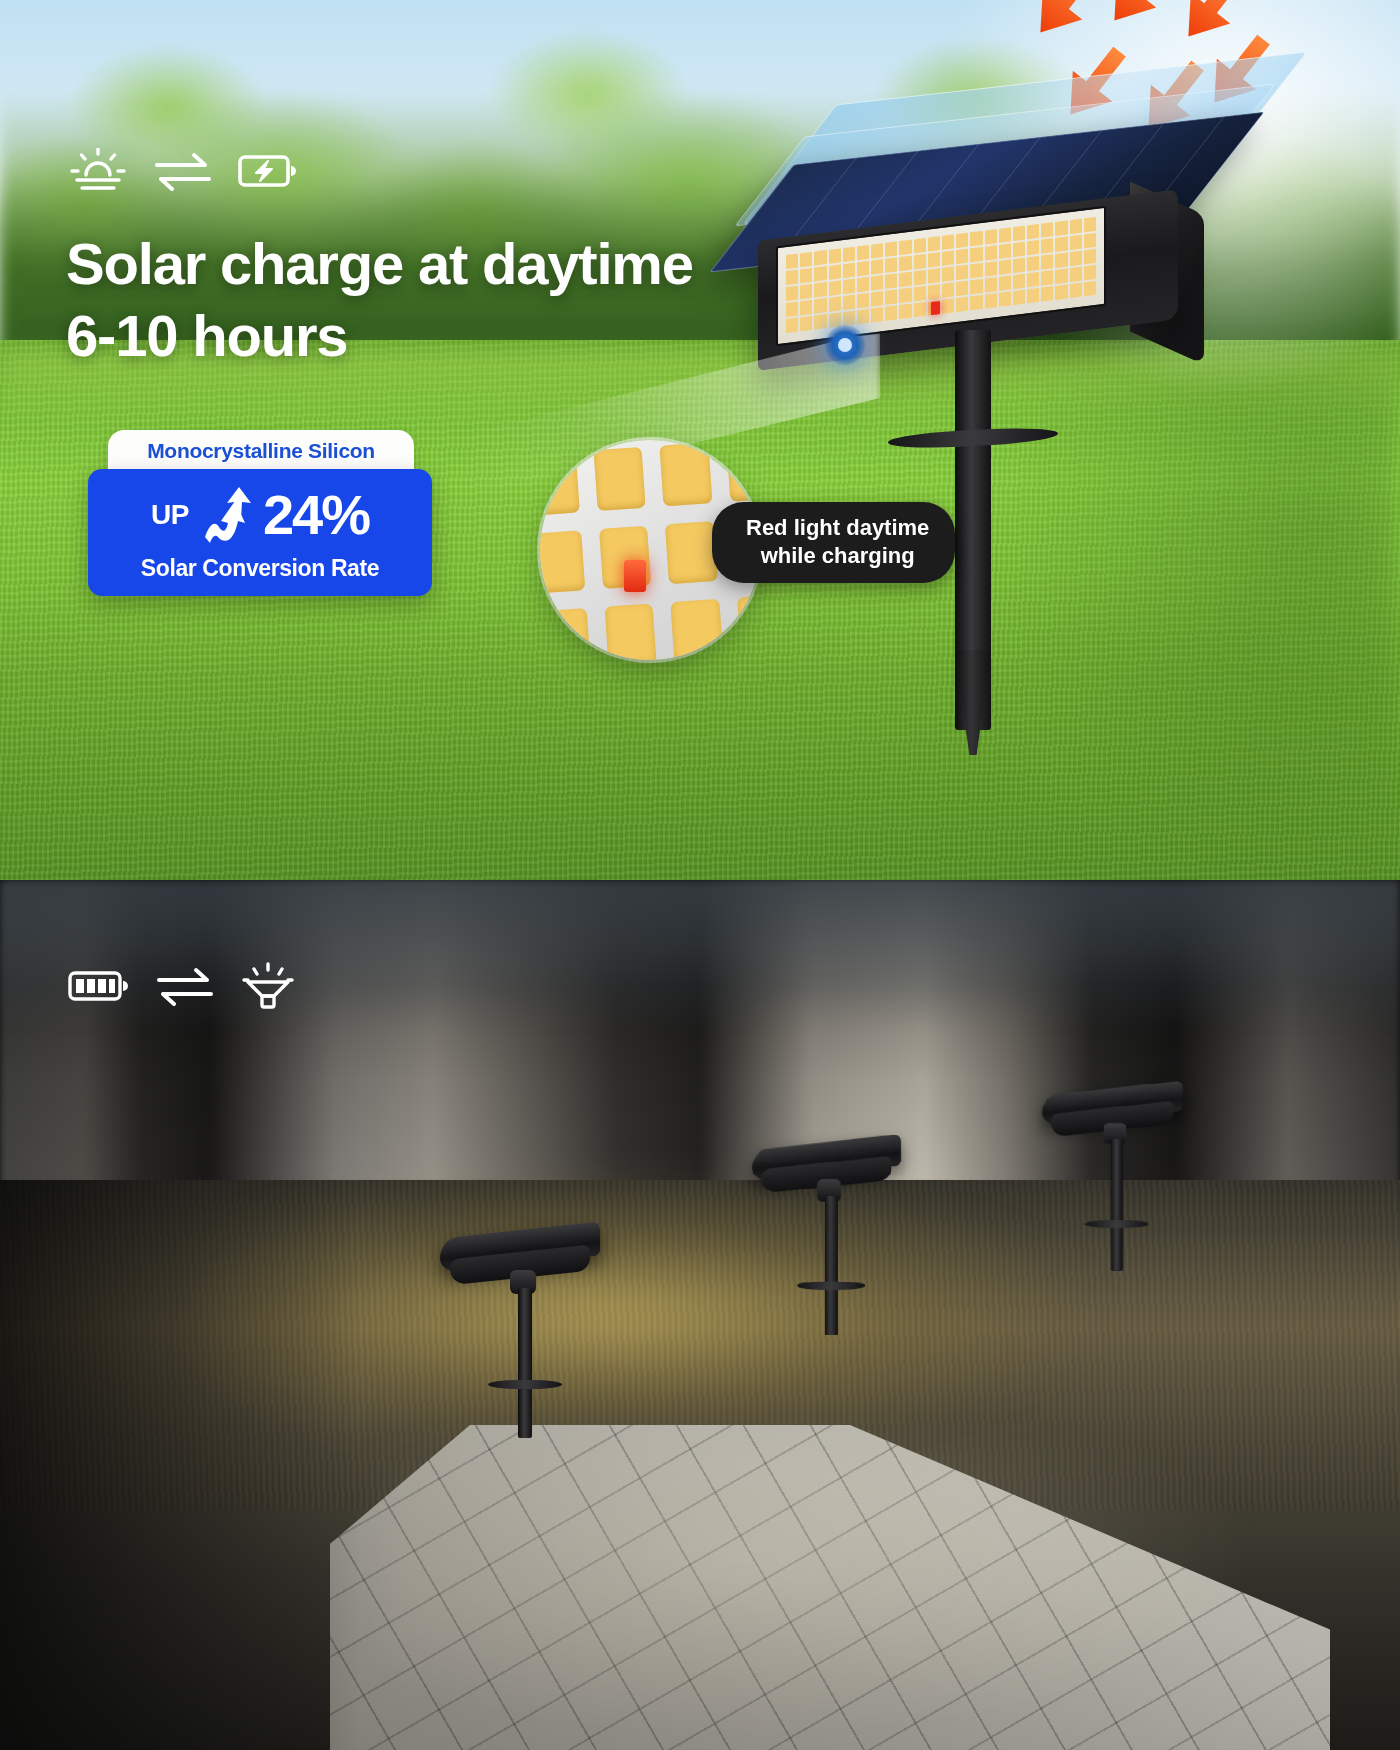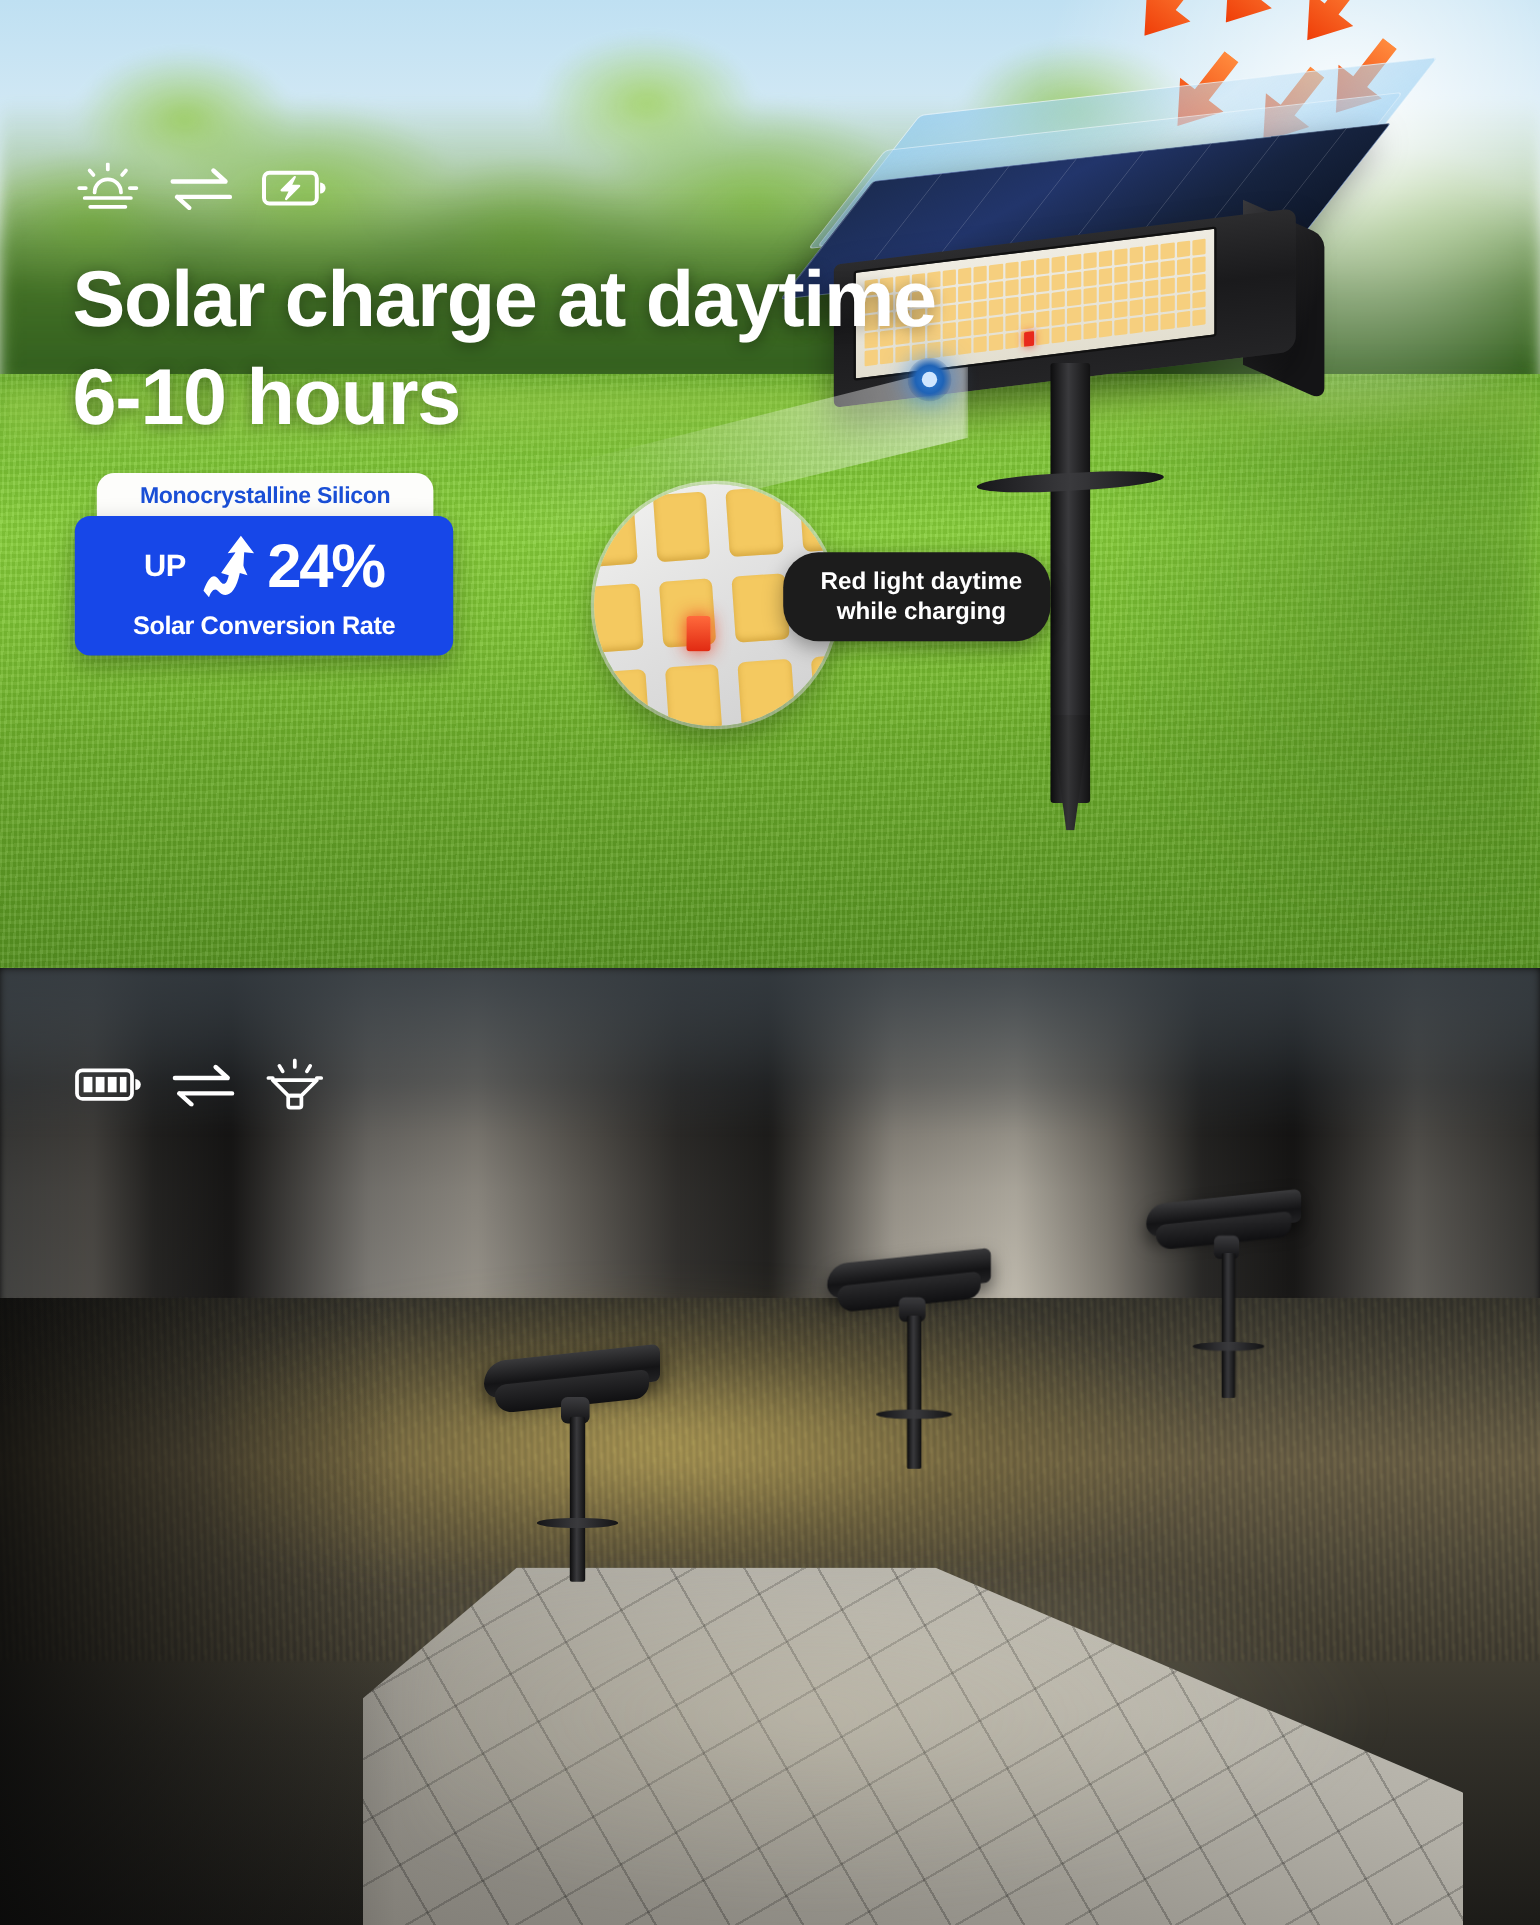--- a/index.html
+++ b/index.html
@@ -193,21 +193,21 @@
 
   
   .icon-row { position:absolute; display:flex; align-items:center; gap:26px; }
   .icon-row svg { display:block; }
 
   
   .headline {
     position:absolute;
     color:#fff;
     font-weight:700;
-    font-size:72px;
+    font-size:58px;
     line-height:1.24;
     letter-spacing:-1.2px;
     text-shadow:0 3px 14px rgba(0,0,0,.38);
     white-space:pre-line;
   }
 
   
   .stat { position:absolute; width:344px; }
   .stat-cap {
     position:relative;
@@ -568,21 +568,21 @@
           <rect x="2" y="5" width="48" height="28" rx="5"></rect>
           <path d="M53 14v10a5 5 0 0 0 0-10z" fill="#fff" stroke="none"></path>
           <path d="M30 9 18 21h8l-4 8 12-12h-8z" fill="#fff" stroke="#fff" stroke-width="2"></path>
         </svg>
       </span>
     </div>
 
     <div class="headline" style="left:66px; top:228px;">Solar charge at daytime
 6-10 hours</div>
 
-    <div class="stat" style="left:68px; top:430px;">
+    <div class="stat" style="left:88px; top:430px;">
       <div class="stat-cap">Monocrystalline Silicon</div>
       <div class="stat-box">
         <div class="stat-main">
           <span class="up-word">UP</span>
           <span class="stat-arrow-ico">
             <svg width="54" height="60" viewBox="0 0 54 60" fill="#fff">
               <path d="M6 52c5-14 10-16 14-10 4 6 7 5 9-4l-7-2 14-20 10 22-7-2c-4 20-13 24-20 16-3-3-6 0-8 6z"></path>
               <path d="M28 18 40 2l12 16-9-1-1 17-7 1V17z"></path>
             </svg>
           </span>

